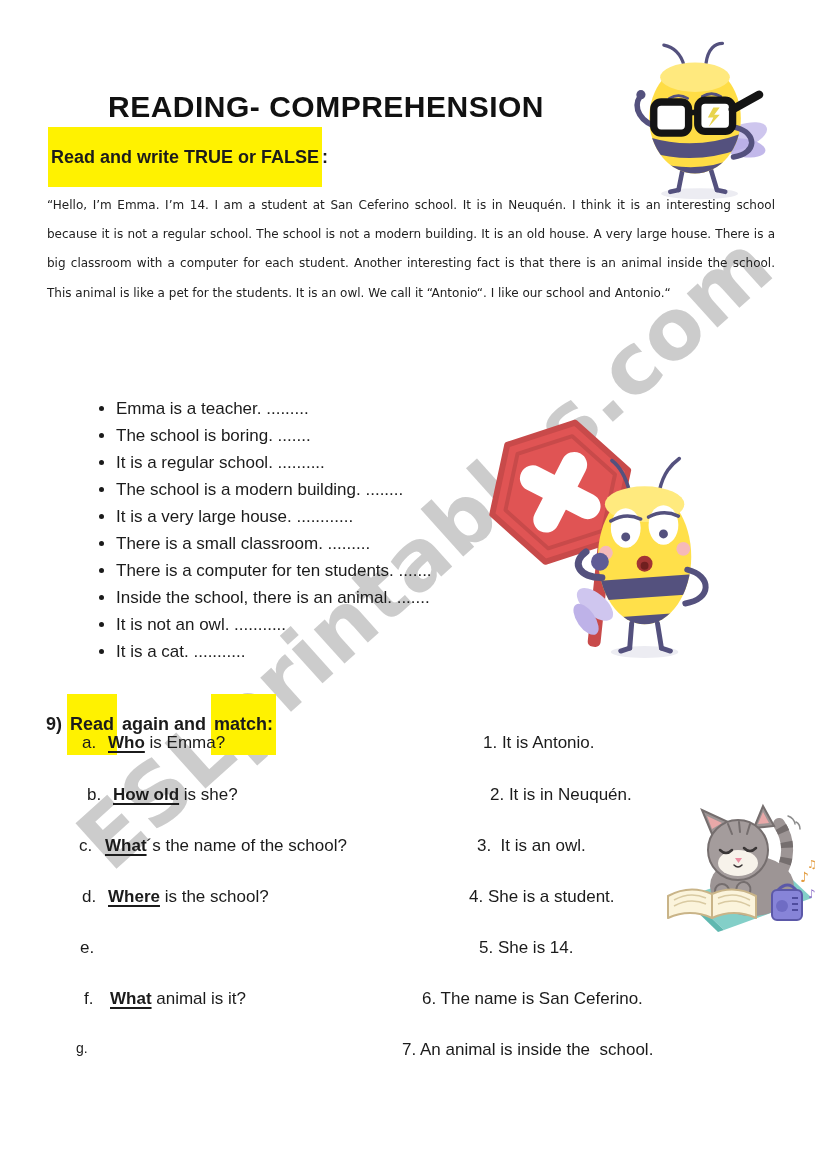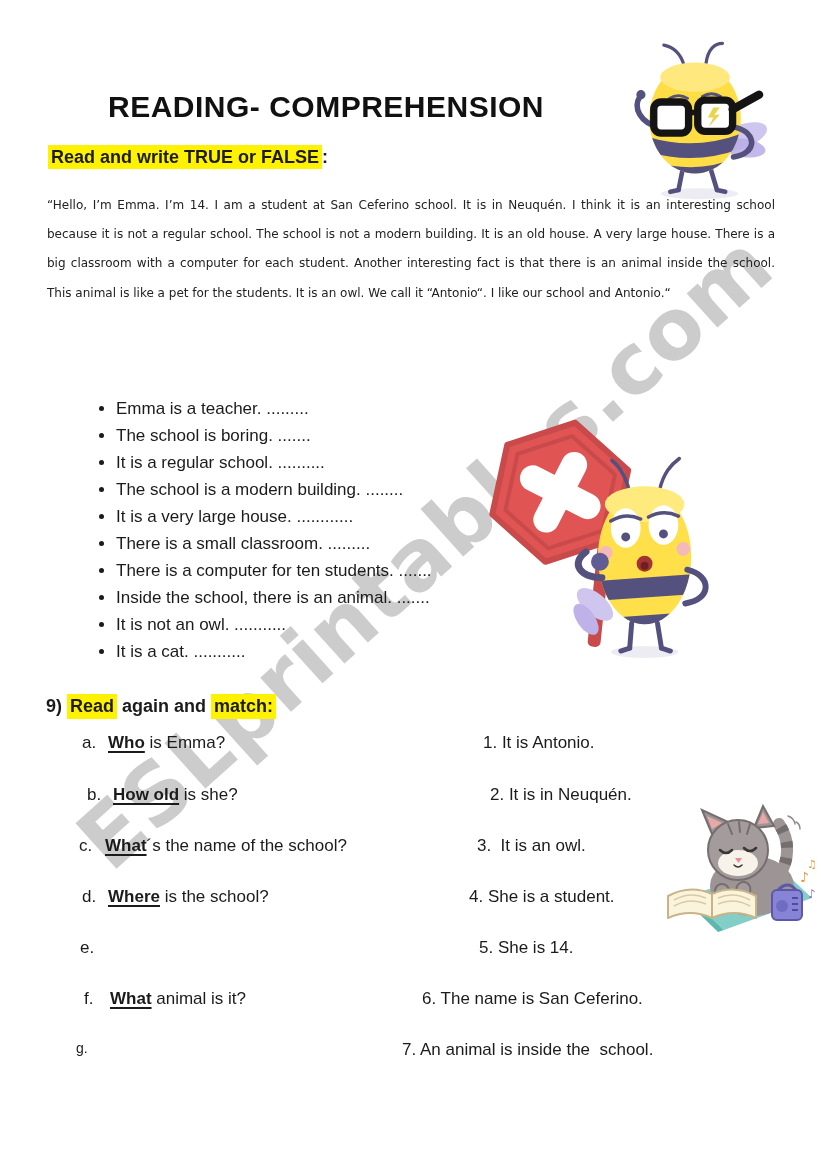--- a/index.html
+++ b/index.html
@@ -12,21 +12,21 @@
     font-family:"DejaVu Sans",sans-serif;font-weight:bold;font-size:84px;
     color:#c7c7c7;opacity:0.9;white-space:nowrap;z-index:1;letter-spacing:1px;
   }
   .content{position:relative;z-index:2;}
   .abs{position:absolute;}
   .title{
     left:46px;top:90px;width:560px;text-align:center;
     font-weight:bold;font-size:30px;letter-spacing:0.5px;color:#111;
   }
   .instr{left:48px;top:147px;font-weight:bold;font-size:18px;}
-  .hl{background:#FFF200;padding:2px 3px;}
+  .hl{background:#FFF200;padding:20px 3px;}
   .para{
     left:47px;top:191px;width:728px;text-align:justify;
     font-family:"DejaVu Sans",sans-serif;font-size:12px;line-height:29.2px;color:#222;
   }
   ul.tf{
     left:72px;top:377px;width:480px;margin:18px;padding:0 0 0 26px;list-style:disc;
     font-size:17px;line-height:27px;color:#1b1b1b;
   }
   .sec9{left:46px;top:694px;font-weight:bold;font-size:18px;display:flex;gap:5px;align-items:baseline;}
   .qrow{display:flex;gap:10px;font-size:17px;align-items:baseline;}

